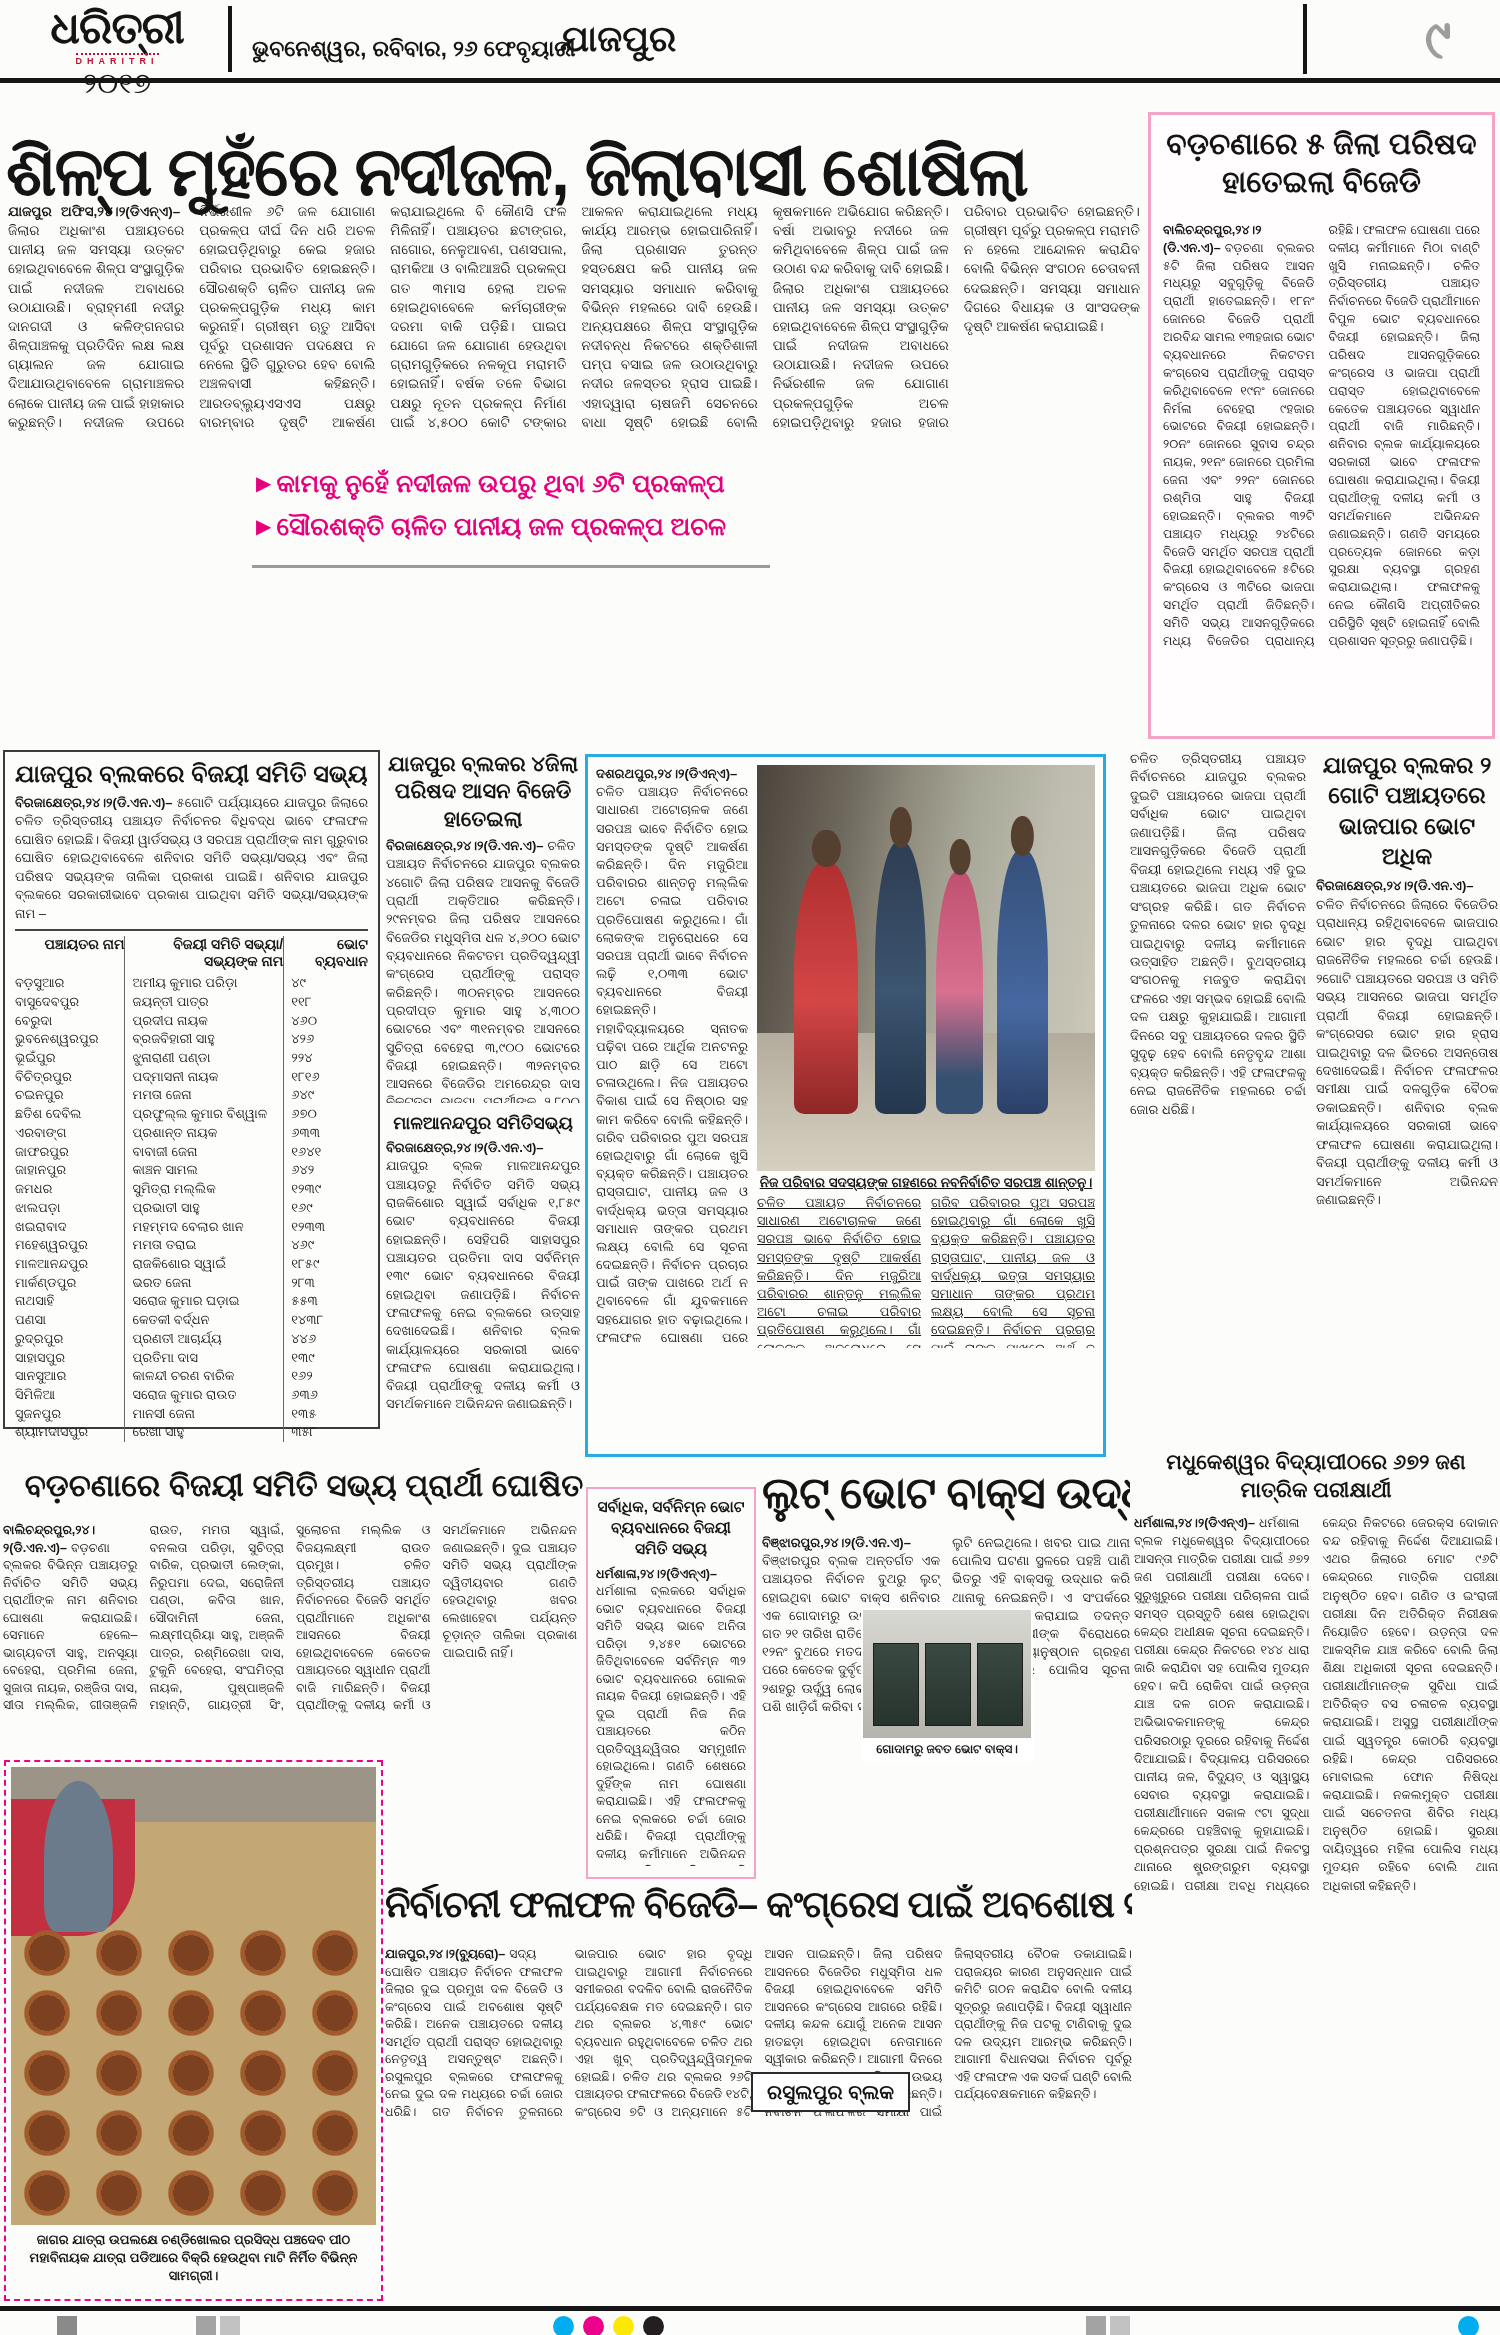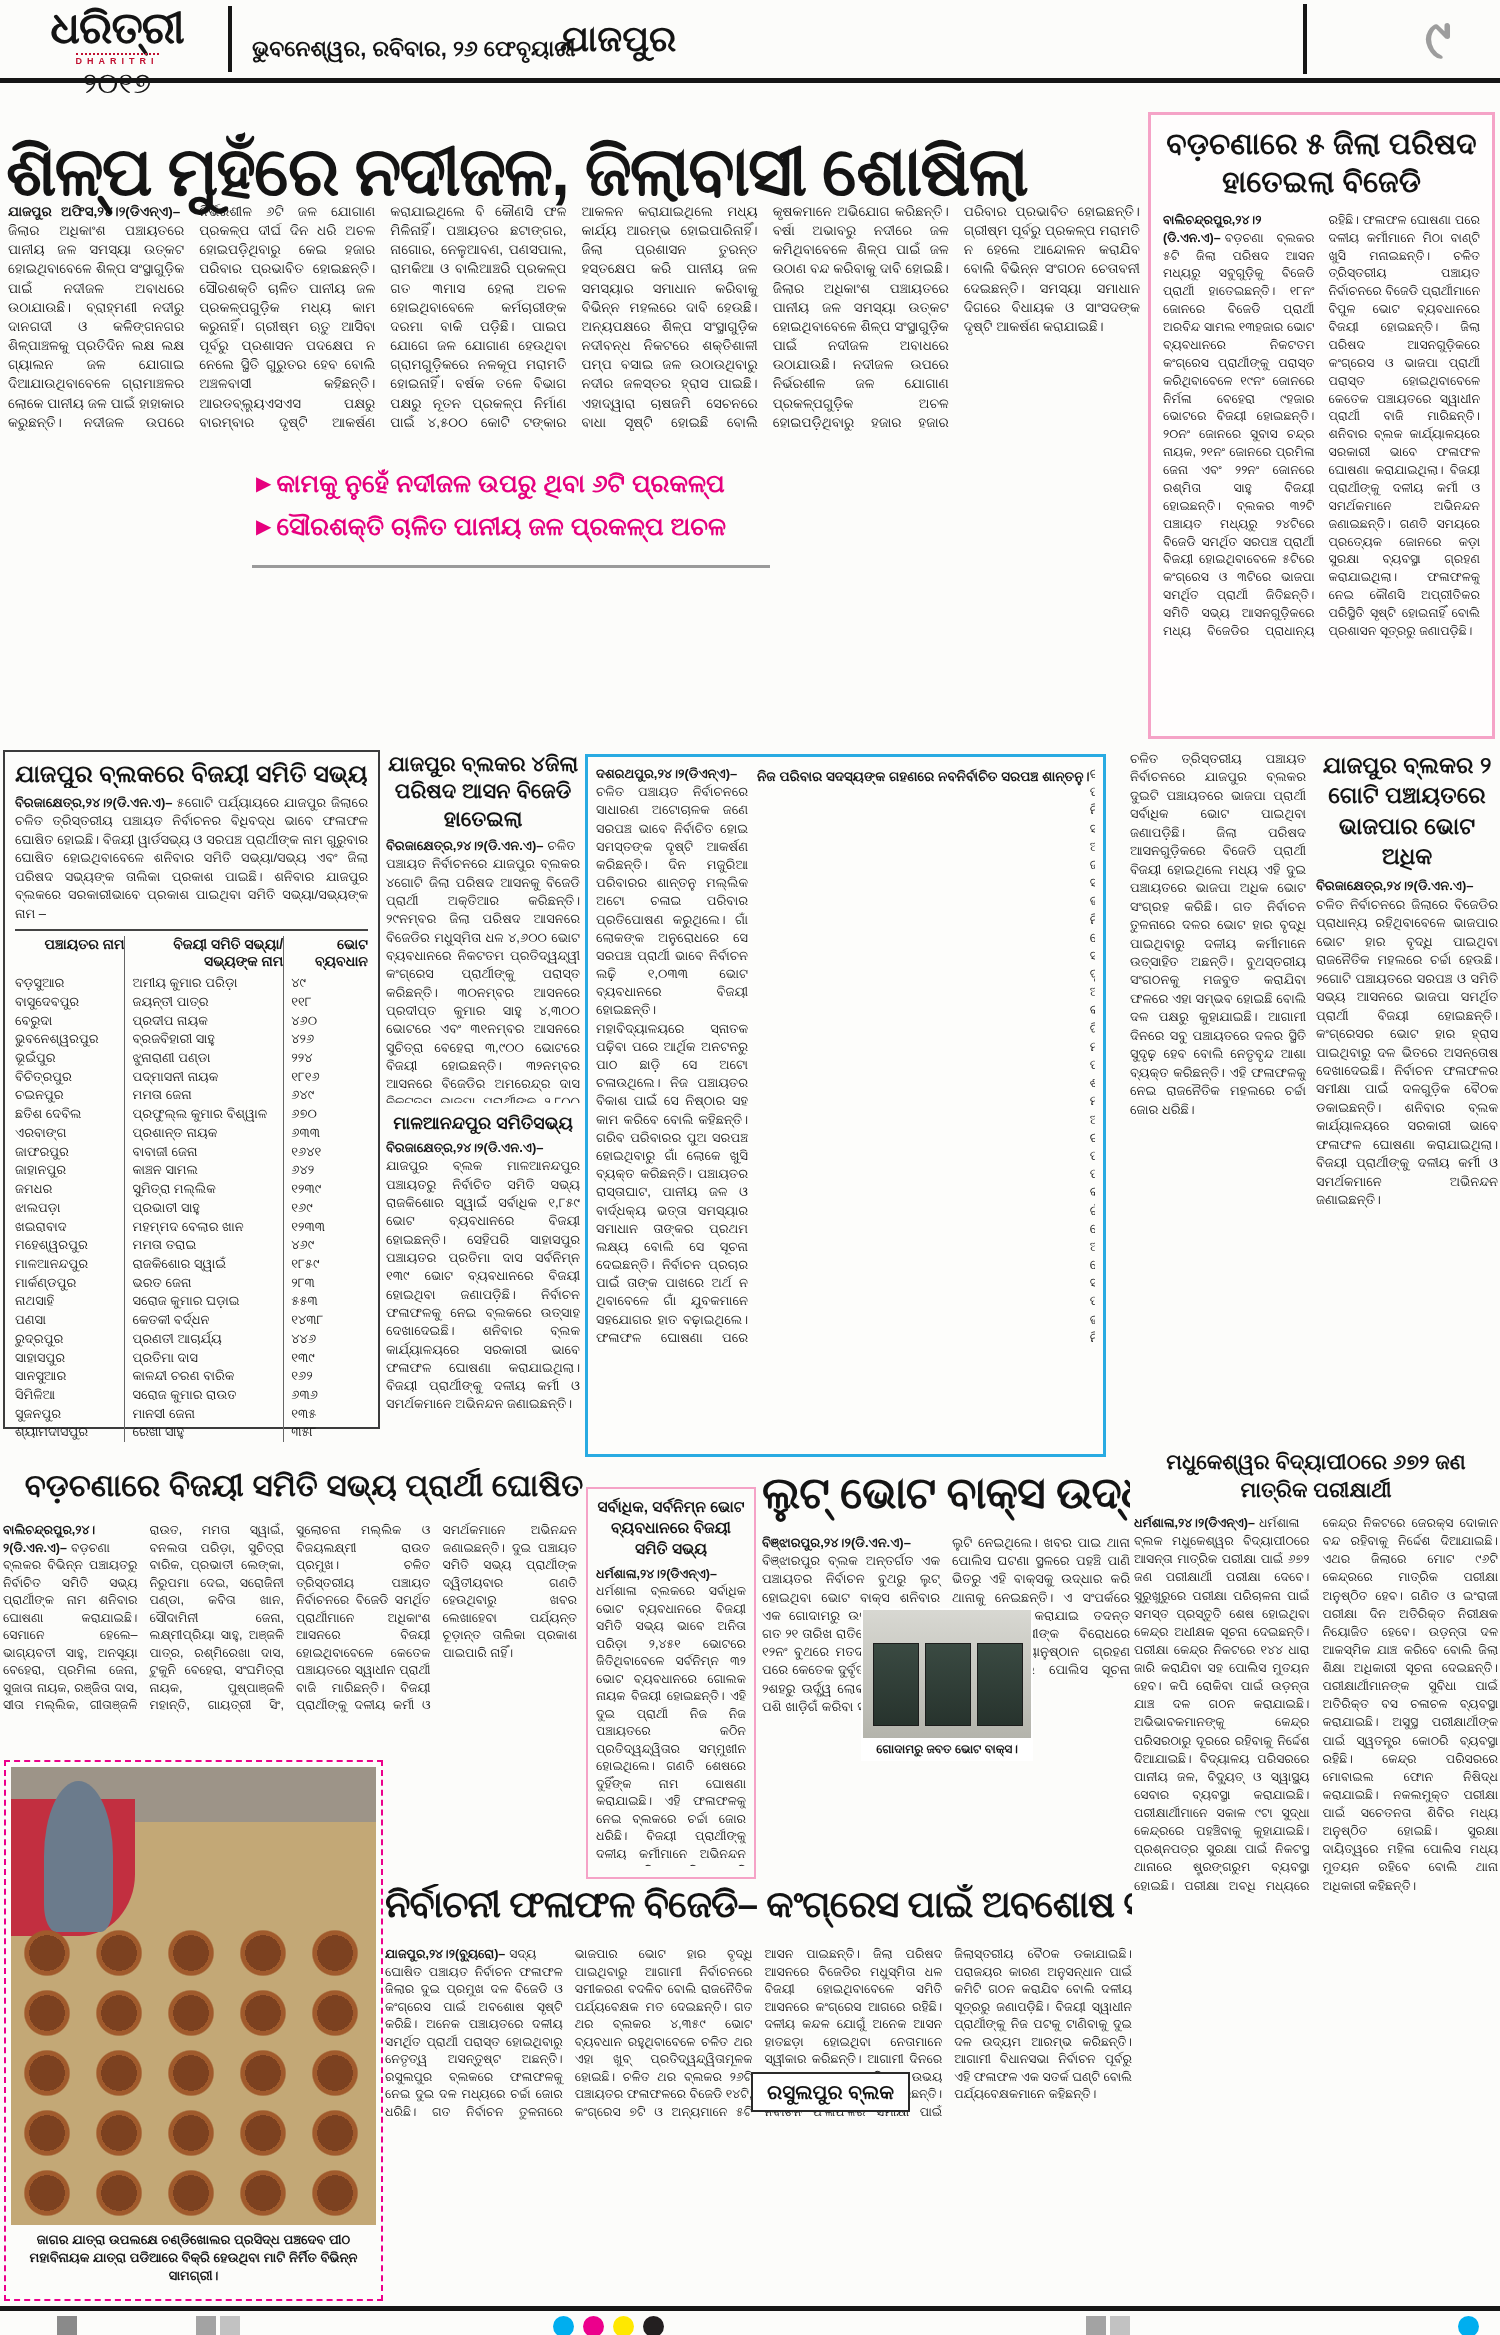--- a/index.html
+++ b/index.html
@@ -22,21 +22,21 @@
 
   
   .lead-head{left:6px;top:90px;width:1136px;height:102px;font-size:68px;font-weight:bold;letter-spacing:-2px;white-space:nowrap;overflow:hidden;line-height:1.35;margin-top:36px;}
   .lead-body{left:8px;top:202px;width:1132px;height:532px;column-count:6;column-gap:15px;font-size:13.5px;line-height:1.42;}
   .lead-bullets{left:252px;top:456px;width:518px;height:112px;background:#fcfcfa;border-bottom:3px solid #9a9a9a;padding:6px 4px 8px 4px;box-sizing:border-box;}
   .bullet-row{display:flex;align-items:center;font-size:25px;font-weight:bold;color:#e6007e;line-height:1.7;white-space:nowrap;overflow:hidden;}
   .bullet-arrow{font-size:20px;margin-right:5px;}
 
   
   .bjd-box{left:1148px;top:112px;width:347px;height:627px;border:3px solid #f5a3c7;background:#fffdfd;padding:10px 12px;box-sizing:border-box;}
-  .bjd-head{font-size:30px;line-height:1.28;font-weight:bold;text-align:center;margin-bottom:10px;}
+  .bjd-head{font-size:30px;line-height:1.28;font-weight:bold;text-align:center;margin-bottom:20px;}
   .bjd-body{column-count:2;column-gap:14px;font-size:12.5px;line-height:1.43;height:486px;}
 
   
   .block-box{left:3px;top:750px;width:377px;height:679px;border:2px solid #3c3c3c;padding:8px 10px;box-sizing:border-box;background:#fdfdfb;}
   .block-head{font-size:24px;font-weight:bold;text-align:center;white-space:nowrap;overflow:hidden;}
   .block-intro{font-size:13px;line-height:1.42;margin-top:6px;}
   .vtable{margin-top:6px;border-top:2px solid #444;padding-top:5px;}
   .thead,.trow{display:grid;grid-template-columns:31% 45% 24%;}
   .thead span{font-weight:bold;font-size:14px;padding-bottom:4px;text-align:right;}
   .trow span{font-size:13px;line-height:1.44;white-space:nowrap;overflow:hidden;}
@@ -48,21 +48,21 @@
   .zp-head{font-size:21px;line-height:1.3;font-weight:bold;text-align:center;}
   .zp-body{font-size:13px;line-height:1.41;height:266px;margin-top:5px;}
   .mala-head{font-size:17.5px;font-weight:bold;text-align:center;margin-top:10px;white-space:nowrap;overflow:hidden;}
   .mala-body{font-size:13px;line-height:1.41;height:300px;margin-top:5px;}
 
   
   .sarpanch-box{left:585px;top:754px;width:521px;height:703px;border:3px solid #29abe2;padding:8px;box-sizing:border-box;background:#fdfdfb;}
   .sarpanch-head{font-size:57px;font-weight:bold;text-align:center;letter-spacing:-1px;white-space:nowrap;overflow:hidden;height:90px;line-height:1.45;text-shadow:3px 3px 0 #c8c8c8;}
   .sarpanch-content{display:flex;gap:9px;height:calc(100% - 98px);}
   .sarpanch-textcol{width:152px;font-size:13px;line-height:1.4;}
-  .sarpanch-right{flex:1;display:flex;flex-direction:row;}
+  .sarpanch-right{flex:1;display:flex;flex-direction:column;text-decoration:underline;}
   .photo-family{height:406px;position:relative;overflow:hidden;background:linear-gradient(100deg,#4a443c 0%,#6b655a 22%,#8d897b 38%,#a8a899 55%,#bdbcae 75%,#cfcabc 100%);}
   .ph-ground{position:absolute;left:0;right:0;bottom:0;height:34%;background:linear-gradient(#b3ac9c,#d6d0c0);}
   .fig{position:absolute;bottom:14%;border-radius:45% 45% 10px 10px;}
   .fig::before{content:"";position:absolute;top:-13%;left:50%;transform:translateX(-50%);width:44%;height:15%;border-radius:50%;background:#55402f;}
   .fig-woman{left:11%;width:19%;height:62%;background:linear-gradient(#b02f2f,#d34646 55%,#8e2626);}
   .fig-man1{left:35%;width:15%;height:67%;background:linear-gradient(#2e3d52,#3c5570 55%,#23364d);}
   .fig-girl{left:53%;width:14%;height:60%;background:linear-gradient(#c05070,#d87090 50%,#355070 85%);}
   .fig-man2{left:71%;width:15%;height:65%;background:linear-gradient(#35507a,#4668a0 60%,#2b4066);}
   .photo-caption{font-size:13.5px;font-weight:bold;text-align:center;padding:4px 0 3px 0;}
   .sarpanch-bottom{flex:1;column-count:2;column-gap:10px;font-size:13px;line-height:1.4;}

